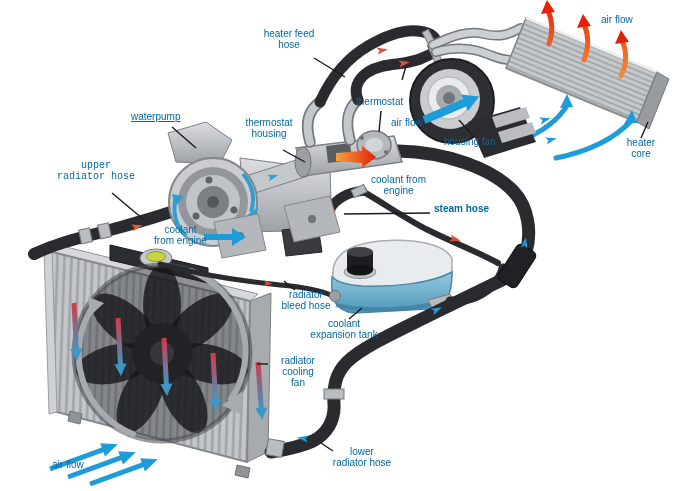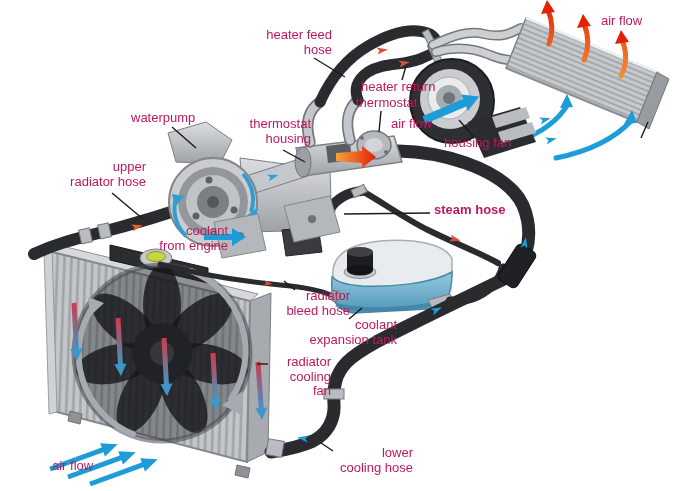--- a/index.html
+++ b/index.html
@@ -1,21 +1,21 @@
 <!DOCTYPE html>
 <html><head>
 <meta charset="utf-8">
 <style>
   html,body{margin:0;padding:0;background:#fff;}
   #stage{position:relative;width:687px;height:491px;background:#ffffff;overflow:hidden;
          font-family:"Liberation Sans",sans-serif;}
   #art{position:absolute;left:0;top:0;}
-  .lbl{position:absolute;font-size:13px;line-height:1.12;color:#be185d;
+  .lbl{position:absolute;font-size:10px;line-height:1.12;color:#0369a1;
        white-space:pre-line;font-family:"Liberation Sans",sans-serif;}
-  .c{text-align:right;}
+  .c{text-align:center;}
 </style>
 </head>
 <body>
 
 <div id="stage">
 
 <svg id="art" width="687" height="491" viewBox="0 0 687 491">
   <defs>
     <linearGradient id="metalGrad" x1="0" y1="0" x2="0" y2="1">
       <stop offset="0" stop-color="#dcdee1"></stop>
@@ -278,36 +278,39 @@
     <line x1="295" y1="290" x2="284" y2="281"></line>
     <line x1="349" y1="319" x2="362" y2="308"></line>
     <line x1="257" y1="364" x2="268" y2="364"></line>
     <line x1="333" y1="451" x2="321" y2="443"></line>
   </g>
 </svg>
 
 <div class="lbl c" style="left:246px;top:28px;width:86px;">heater feed
 hose</div>
 <div class="lbl" style="left:601px;top:14px;width:52px;">air flow</div>
-<div class="lbl" style="left:361px;top:80px;width:90px;">heater return</div>
 <div class="lbl" style="left:356px;top:96px;width:72px;">thermostat</div>
 <div class="lbl" style="left:391px;top:117px;width:50px;">air flow</div>
 <div class="lbl" style="left:444px;top:136px;width:72px;">housing fan</div>
-<div class="lbl" style="left:131px;top:111px;width:76px;">waterpump</div>
+<div class="lbl c" style="left:612px;top:137px;width:58px;">heater
+core</div>
+<div class="lbl" style="left:131px;top:111px;width:76px;text-decoration:underline;">waterpump</div>
 <div class="lbl c" style="left:227px;top:117px;width:84px;">thermostat
 housing</div>
-<div class="lbl c" style="left:46px;top:160px;width:100px;">upper
+<div class="lbl c" style="left:46px;top:160px;width:100px;font-family:Liberation Mono, monospace;">upper
 radiator hose</div>
 <div class="lbl c" style="left:133px;top:224px;width:95px;">coolant
 from engine</div>
+<div class="lbl c" style="left:351px;top:174px;width:95px;">coolant from
+engine</div>
 <div class="lbl" style="left:434px;top:203px;width:76px;font-weight:bold;">steam hose</div>
 <div class="lbl c" style="left:262px;top:289px;width:88px;">radiator
 bleed hose</div>
 <div class="lbl c" style="left:291px;top:318px;width:106px;">coolant
 expansion tank</div>
 <div class="lbl c" style="left:265px;top:355px;width:66px;">radiator
 cooling
 fan</div>
 <div class="lbl c" style="left:311px;top:446px;width:102px;">lower
-cooling hose</div>
+radiator hose</div>
 <div class="lbl" style="left:52px;top:459px;width:54px;">air flow</div>
 
 </div>
 
 </body></html>

